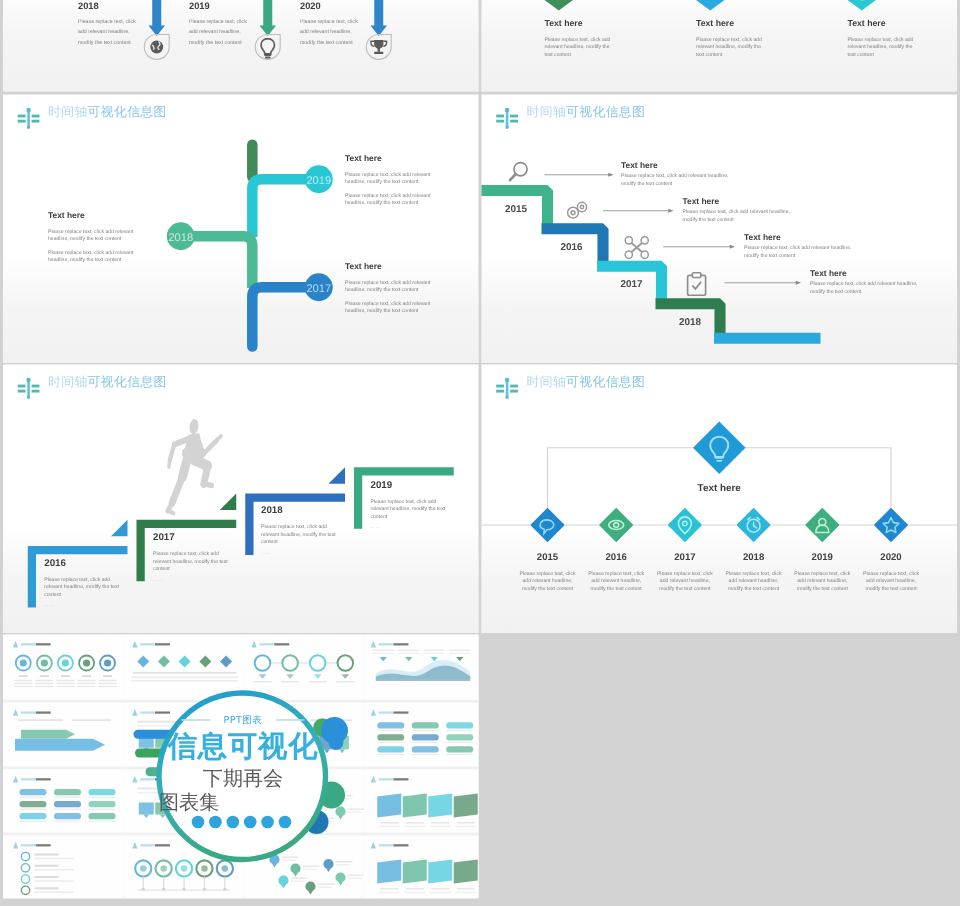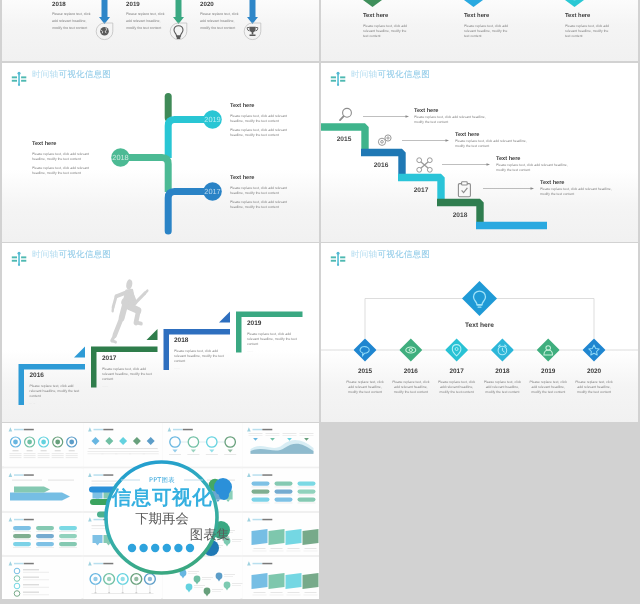--- a/index.html
+++ b/index.html
@@ -909,16 +909,16 @@
           <circle cx="141.6" cy="125" r="4.2" fill="#2ea3dd"></circle>
       <circle cx="153.2" cy="125" r="4.2" fill="#2ea3dd"></circle>
           <circle cx="164.8" cy="125" r="4.2" fill="#2ea3dd"></circle>
       <circle cx="176.4" cy="125" r="4.2" fill="#2ea3dd"></circle>
           <circle cx="188" cy="125" r="4.2" fill="#2ea3dd"></circle>
     </g>
   </svg>
   <div class="abs ty-badge" style="left:110px;top:53px;width:100px;text-align:center;z-index:4">PPT图表</div>
   <div class="abs ty-l1" style="left:104px;top:64.5px;width:112px;text-align:center;z-index:4">信息可视化</div>
   <div class="abs ty-l2" style="left:104px;top:90px;width:112px;text-align:center;z-index:4">下期再会</div>
-  <div class="abs ty-l3" style="left:116px;top:106px;width:112px;text-align:right;z-index:4">图表集</div>
+  <div class="abs ty-l3" style="left:104px;top:106px;width:112px;text-align:left;z-index:4">图表集</div>
 </div>
 
 </div>
 
 </body></html>

